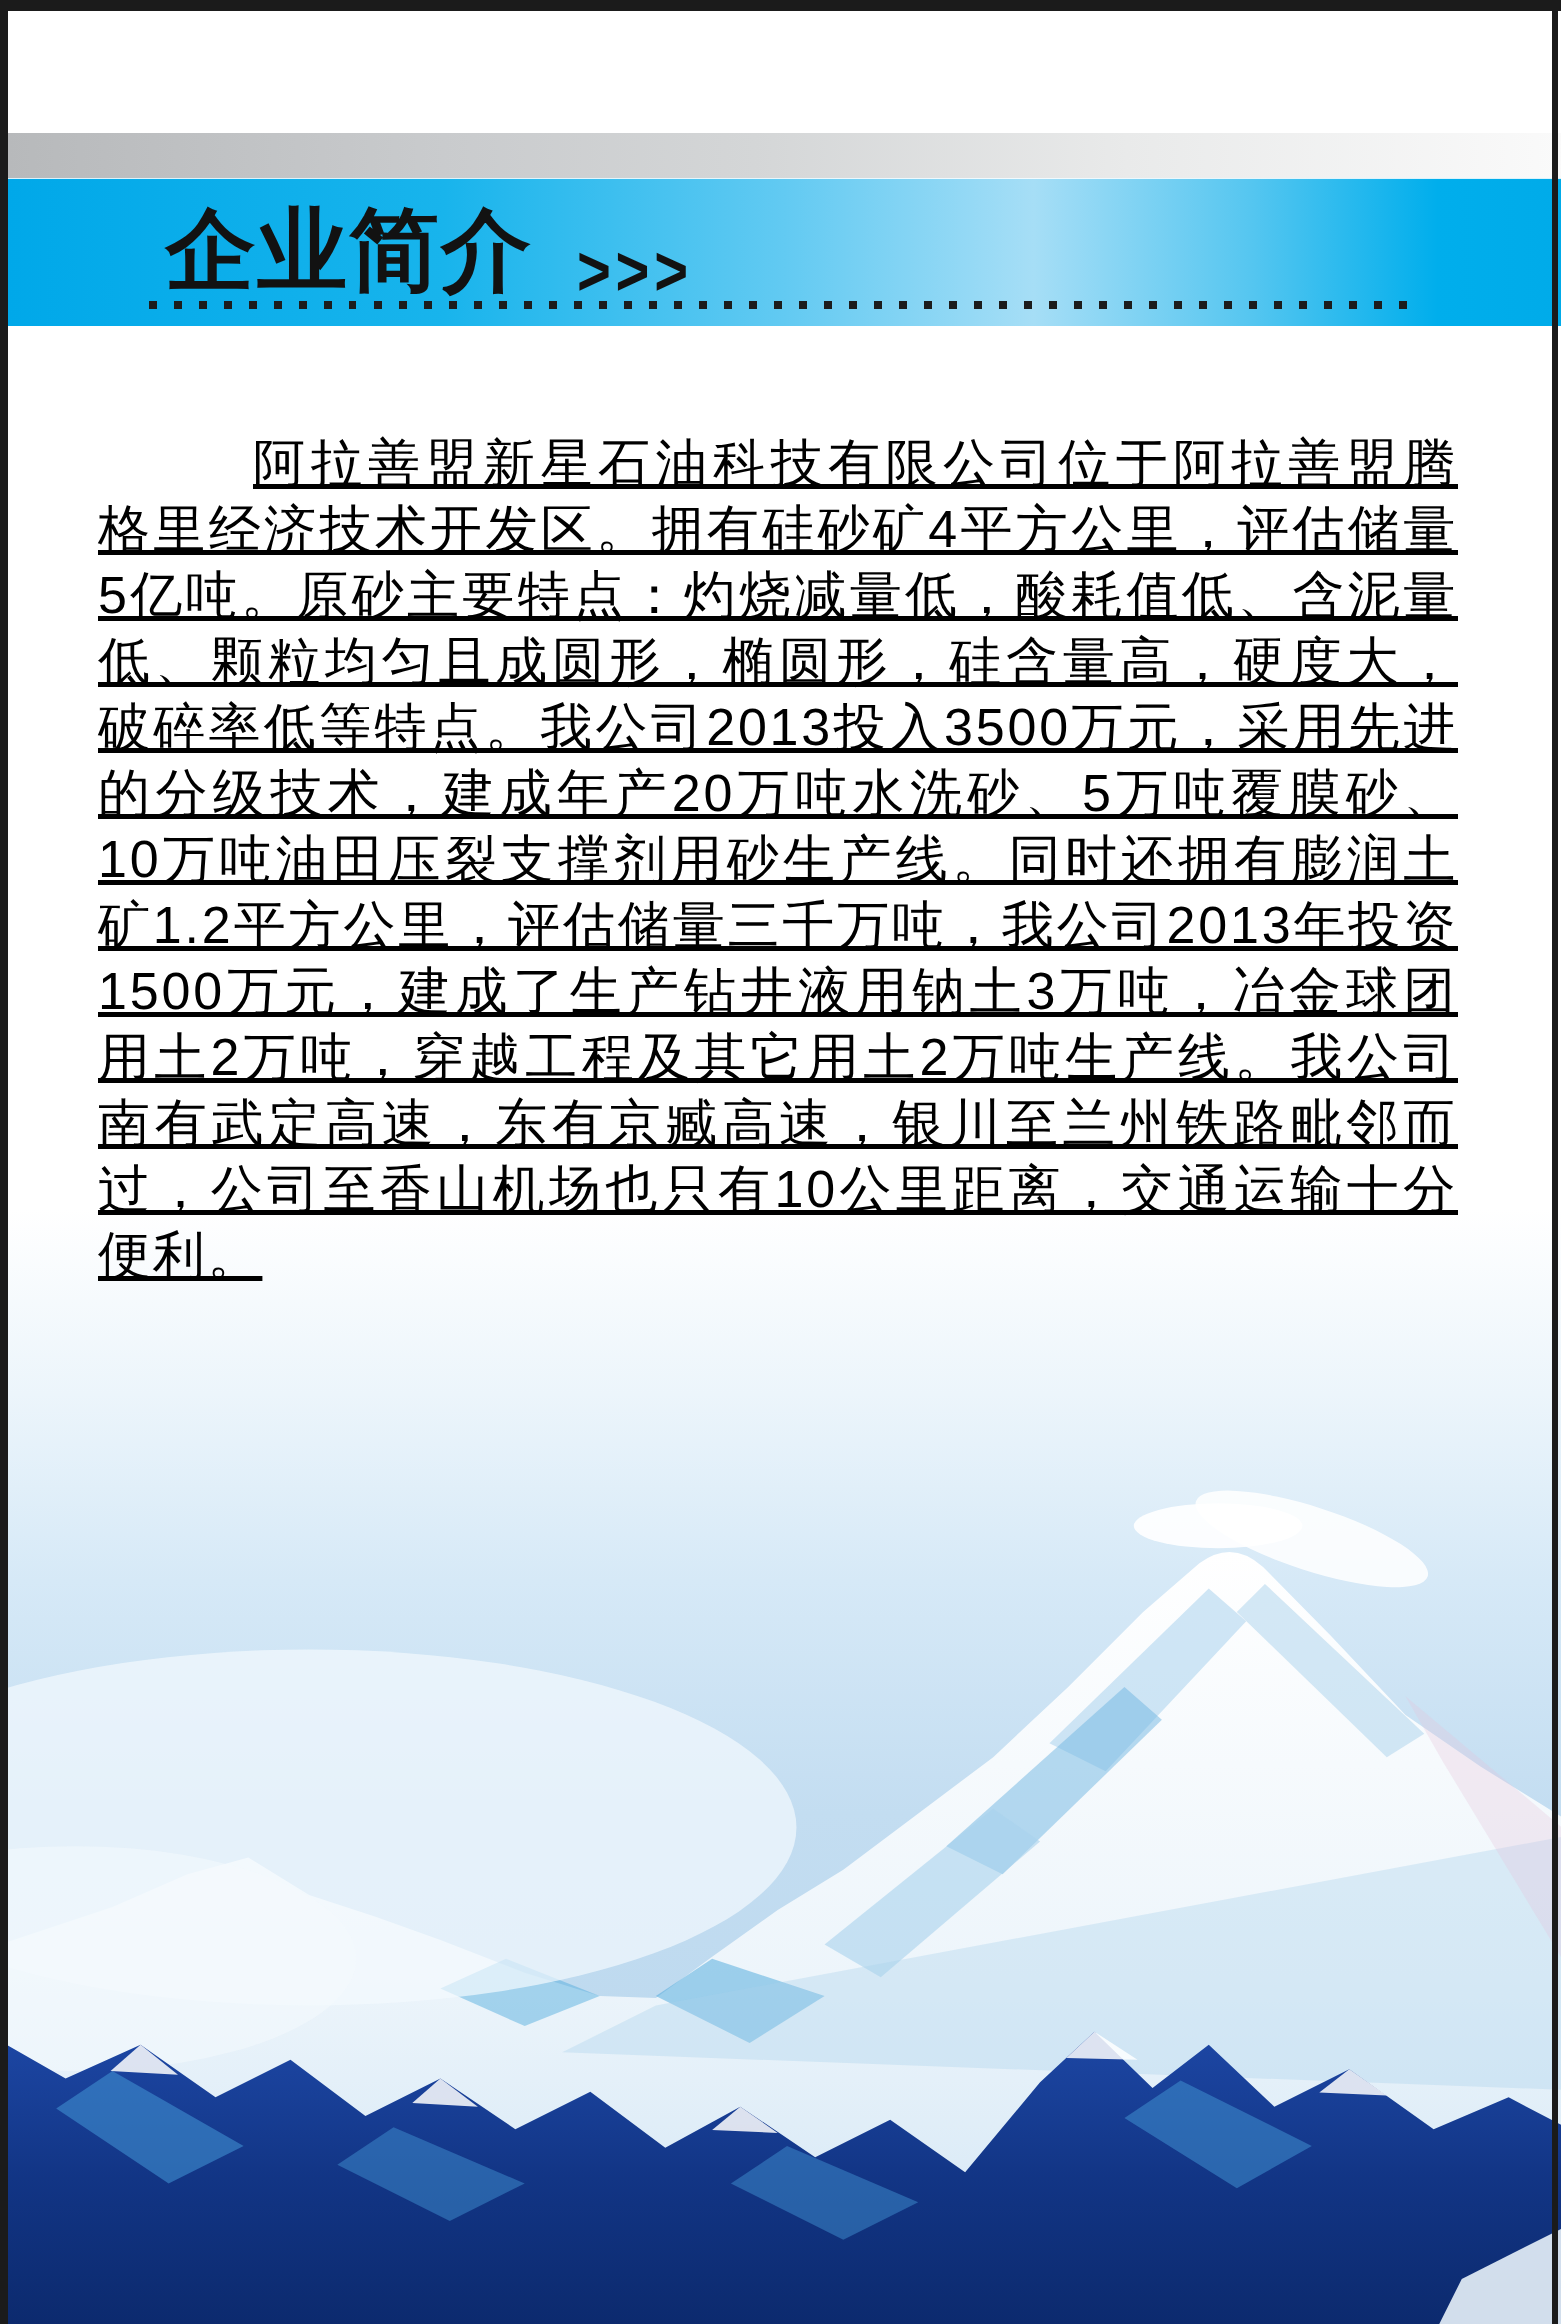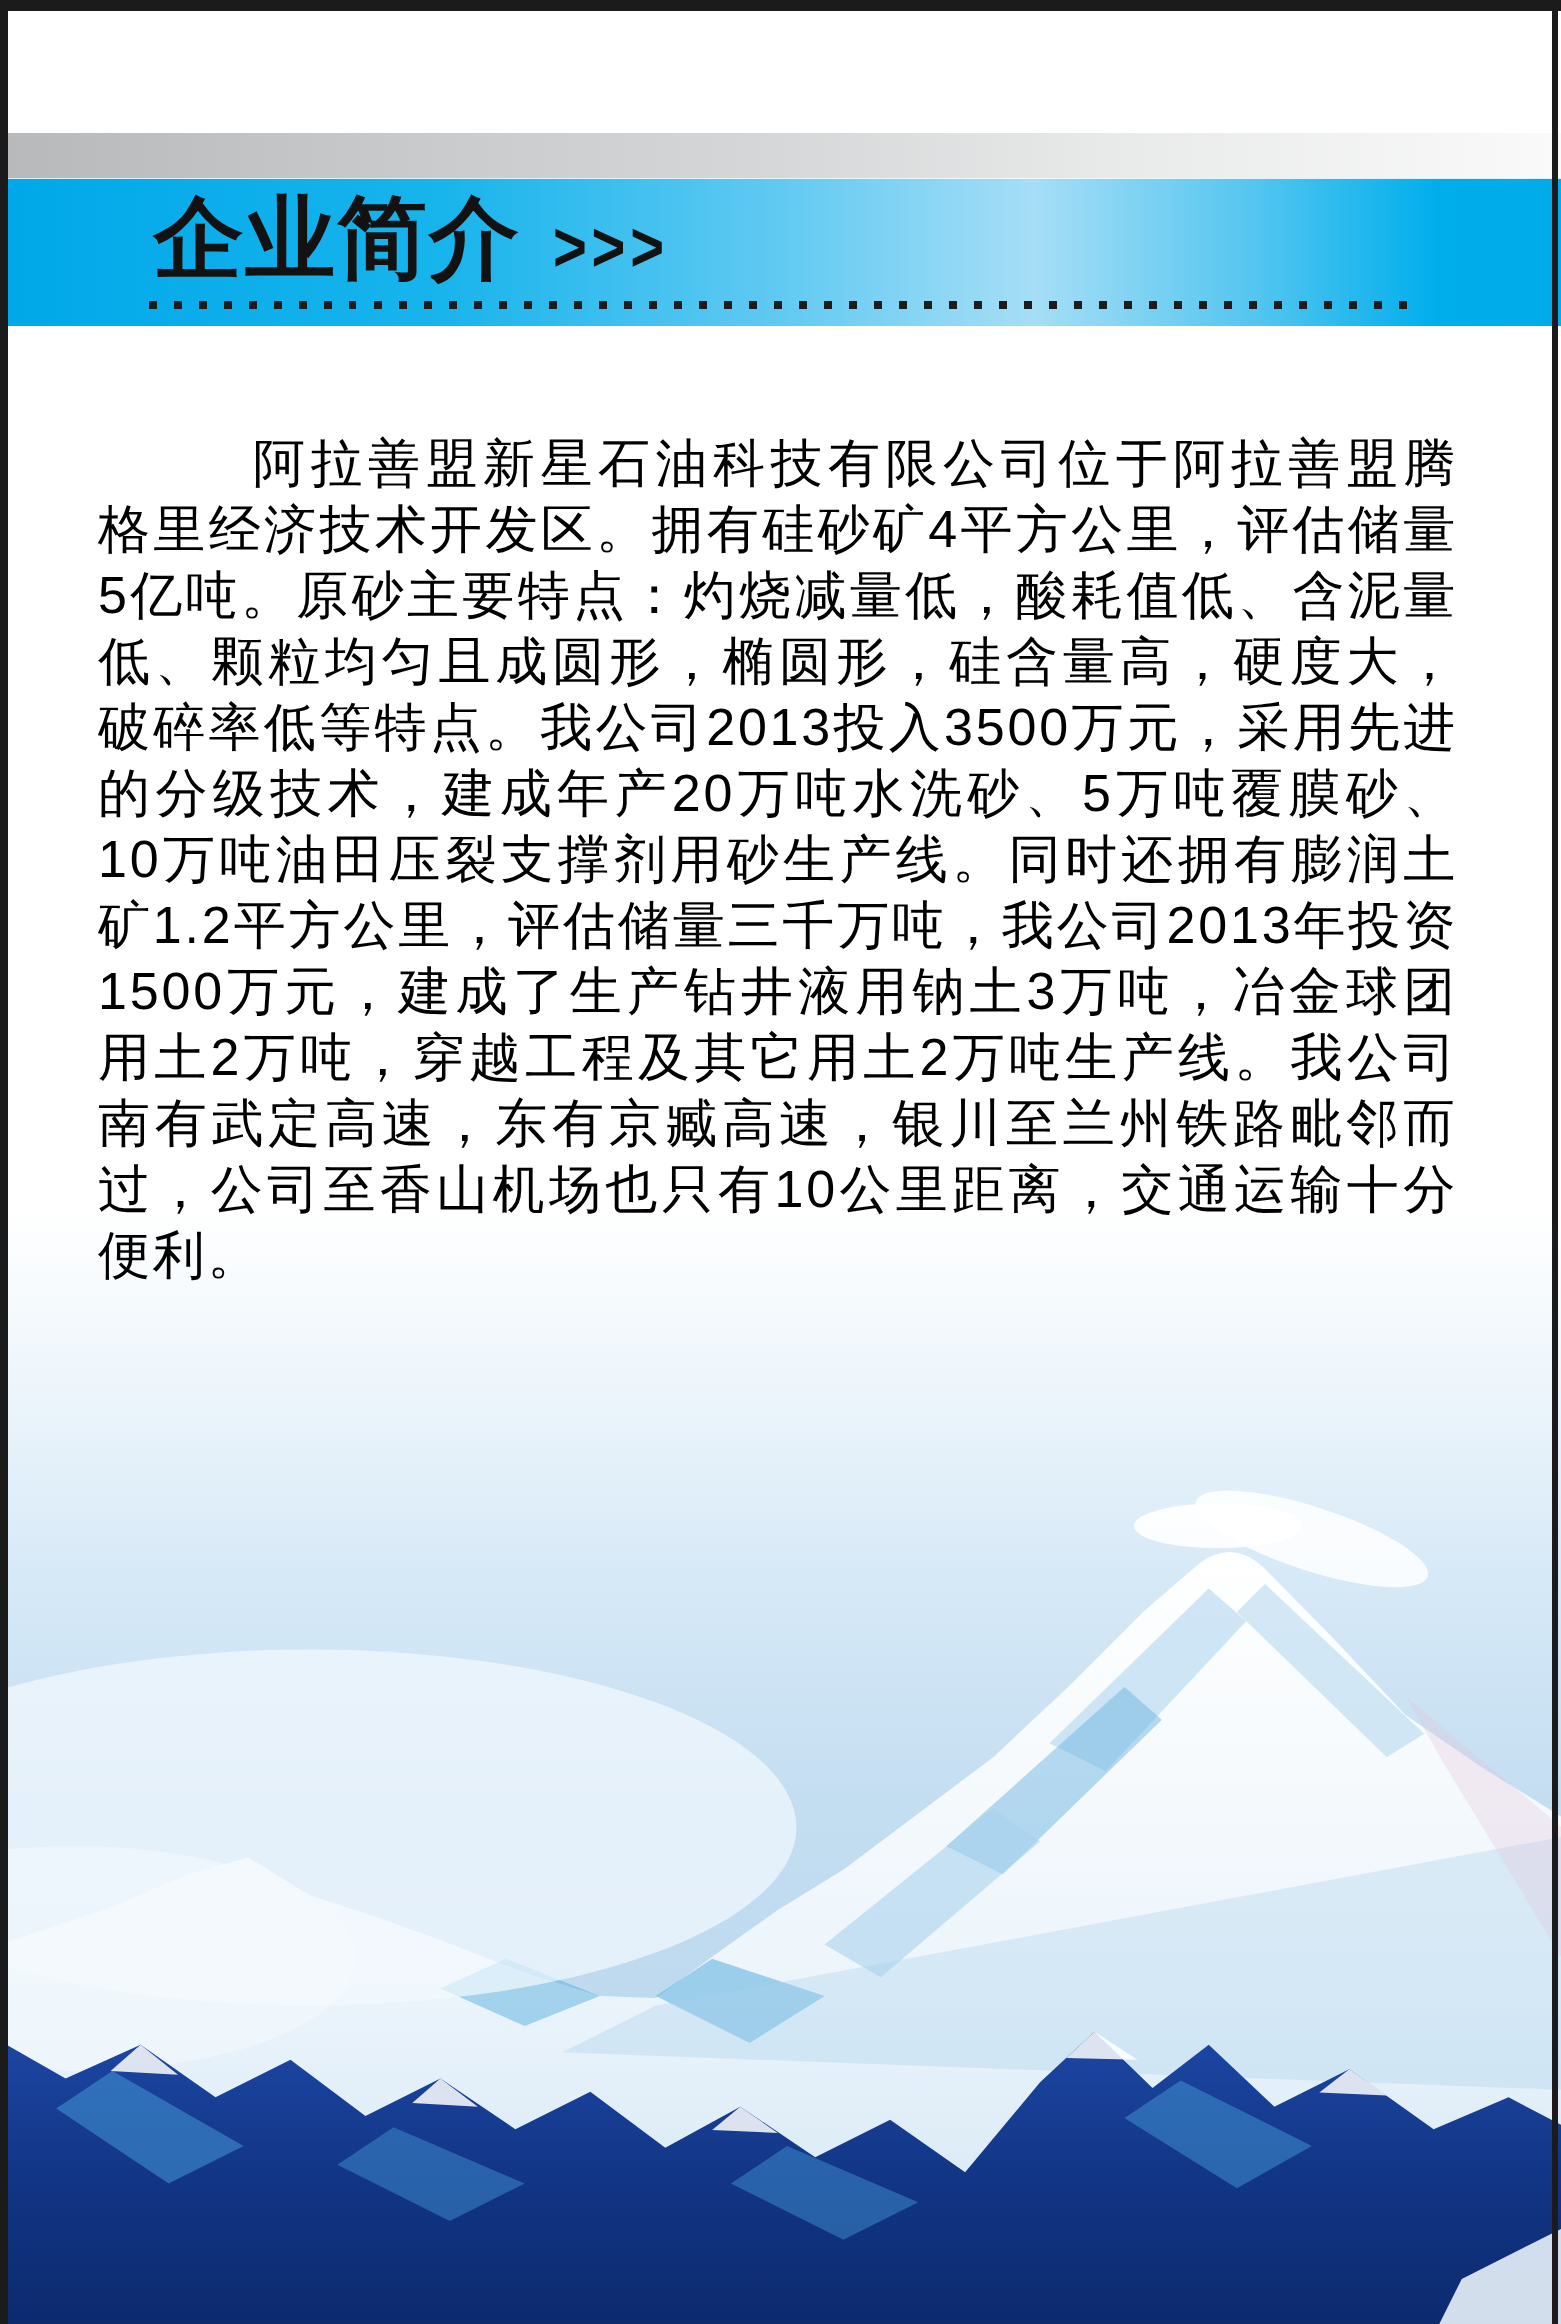--- a/index.html
+++ b/index.html
@@ -31,21 +31,21 @@
   .header-band{
     position:absolute;top:178px;left:8.4px;right:0;height:147px;z-index:5;
     border-top:1.9px solid rgba(255,255,255,.85);
     background:linear-gradient(90deg,
       var(--band_blue_left,#00a8e9) 0%, #18b4ec 28%, #62caf2 50%,
       var(--band_blue_light,#a6def6) 66%, #55c6f0 80%,
       var(--band_blue_right,#00aeec) 92%, #00abe9 100%);
   }
   .title-row{position:absolute;left:141px;top:7.5px;display:flex;align-items:flex-end;}
   .page-title{
-    margin:4px;font-size:90px;line-height:1.05;font-weight:bold;
+    margin:16px;font-size:90px;line-height:1.05;font-weight:bold;
     color:var(--title_color,#121212);letter-spacing:1.9px;
   }
   .title-arrows{
     font-size:58px;font-weight:bold;color:var(--title_color,#121212);
     letter-spacing:4.7px;margin-left:28px;margin-bottom:9.4px;
     transform:scaleY(1.2);display:inline-block;
   }
   .dotted-line{
     position:absolute;left:141px;top:122px;width:1270px;height:8.4px;
     background:repeating-linear-gradient(90deg,
@@ -55,20 +55,21 @@
   .content{
     position:absolute;top:325px;left:98px;width:1360px;z-index:10;
     padding-top:105px;
   }
   .content p{
     margin:0;
     font-size:52px;line-height:66px;letter-spacing:2.8px;
     color:var(--text_color,#000000);
     text-align:justify;text-justify:inter-character;
     text-indent:155px;
+    text-decoration:underline;
   }
   
   .mountain{position:absolute;left:0;bottom:0;width:1562px;height:890px;z-index:1;display:block;}
 </style>
 </head>
 <body>
 
 <div class="page">
 
   <div class="silver-bar"></div>

